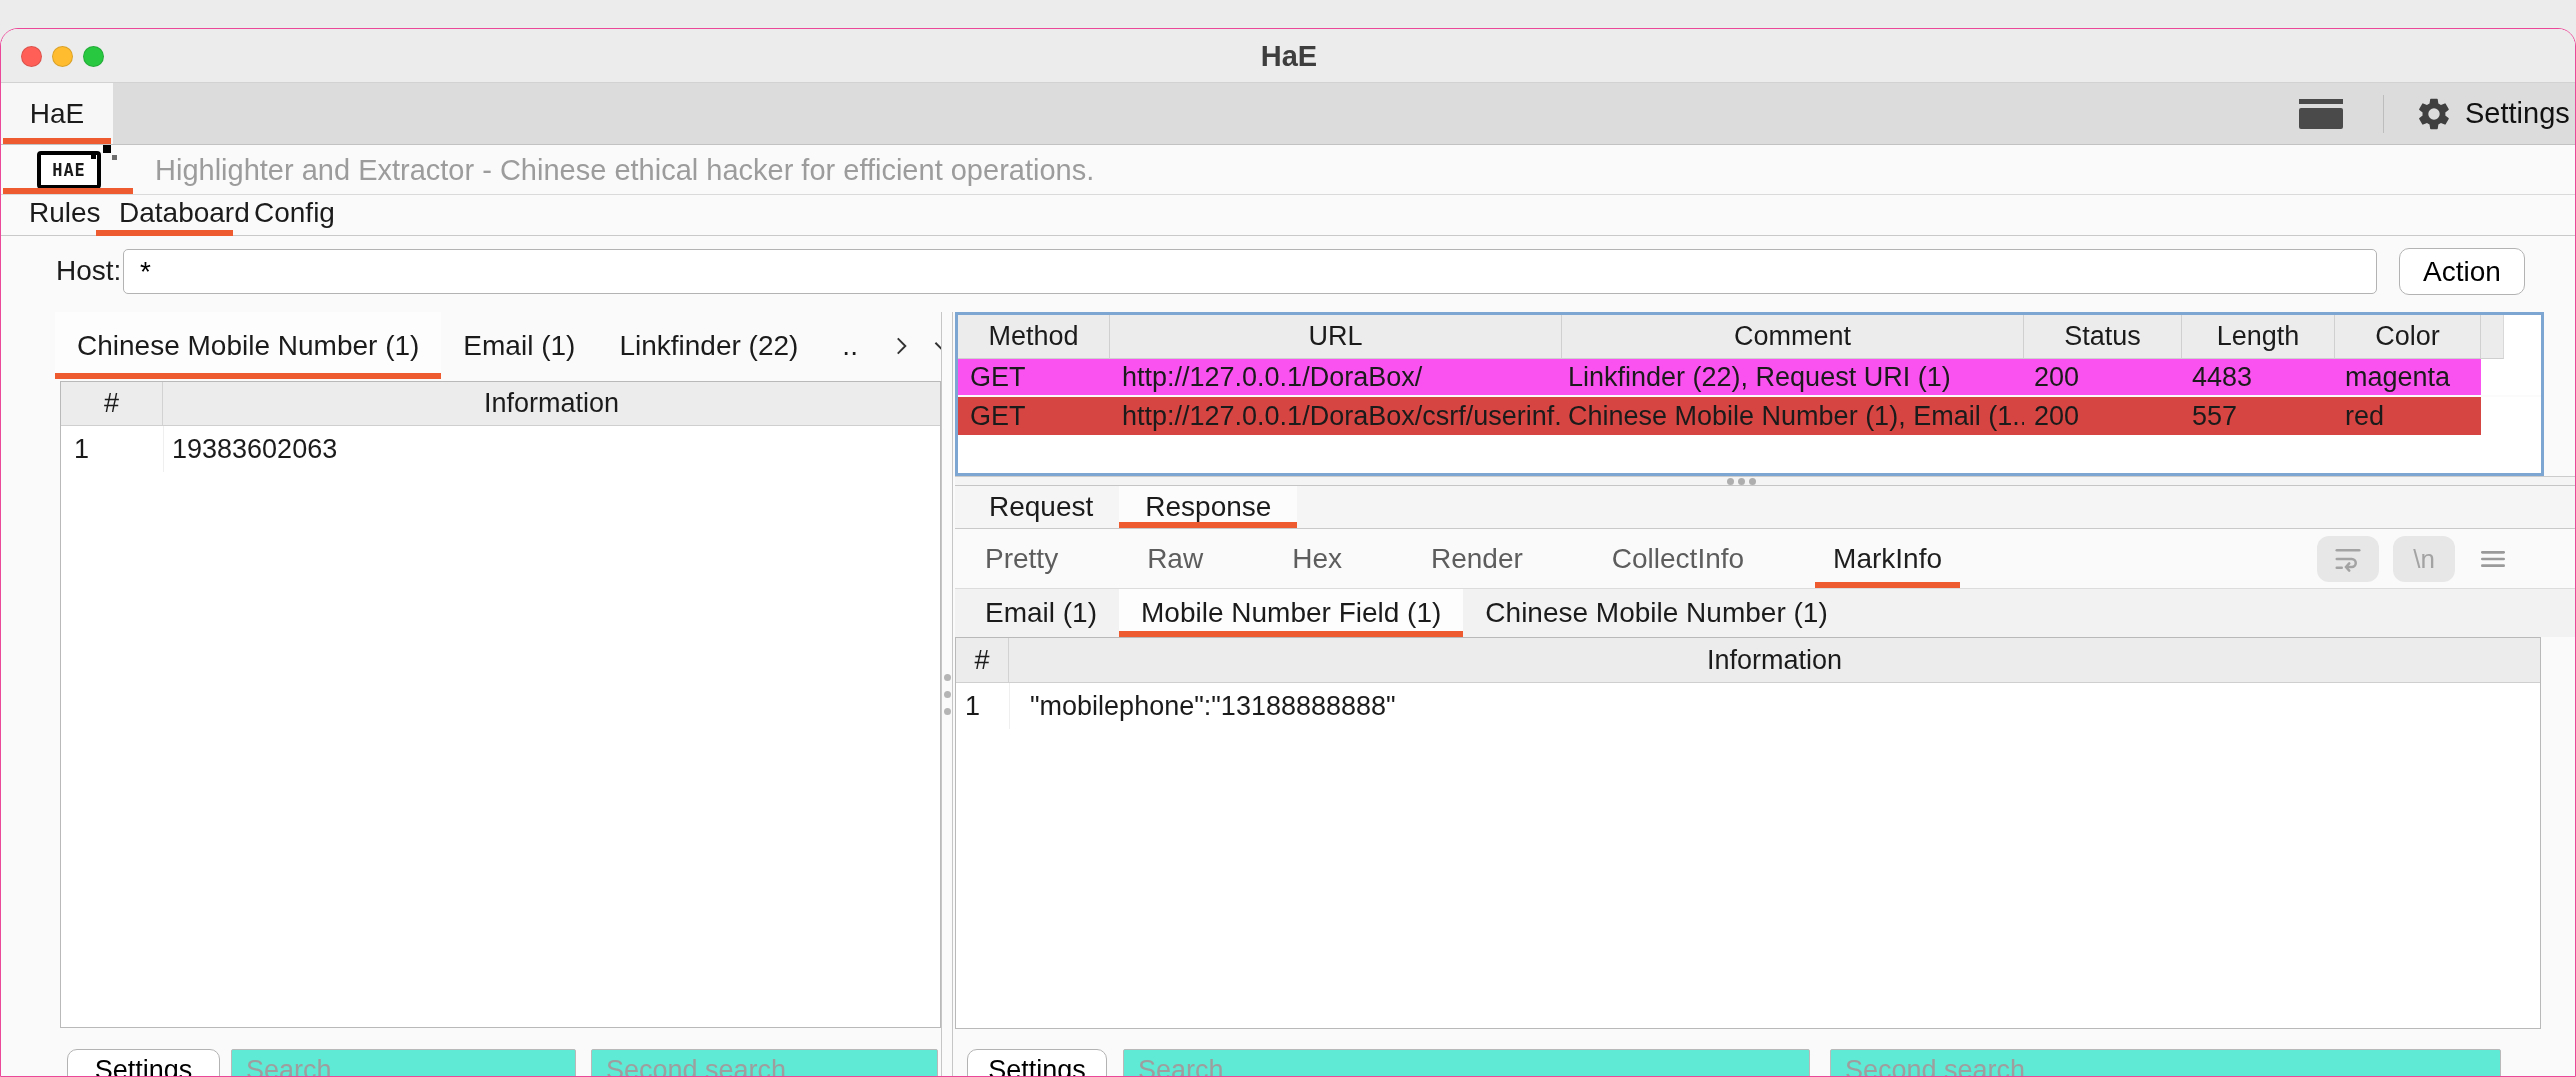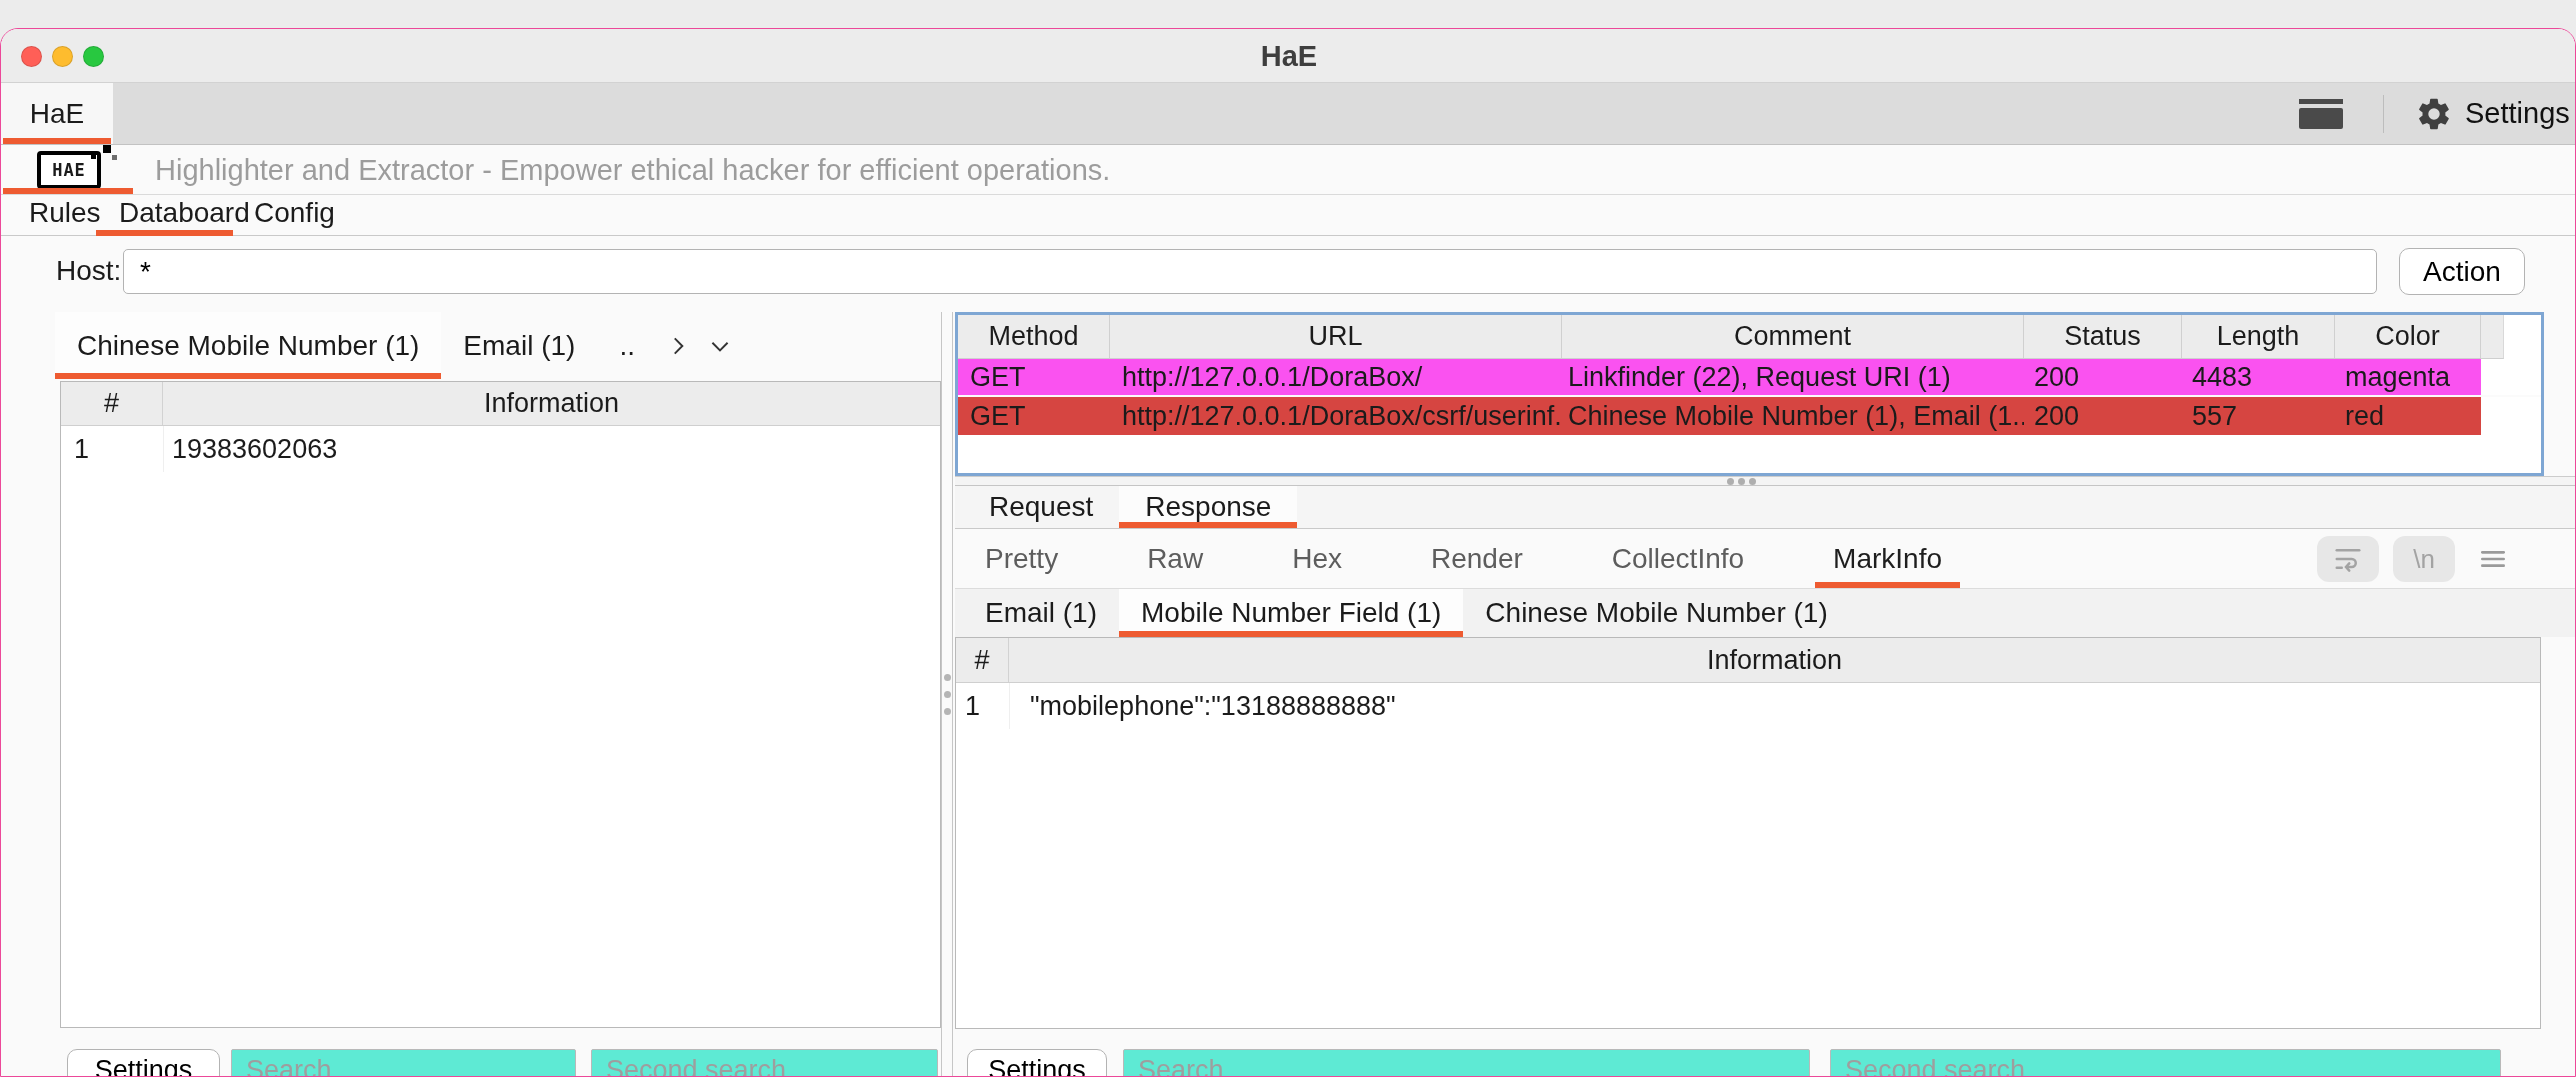--- a/index.html
+++ b/index.html
@@ -159,21 +159,21 @@
   </div>
 
   <div class="banner">
     <div class="logo-box">
       <span>HAE</span>
     </div>
     <span class="spark1"></span>
     <span class="spark2"></span>
     <span class="spark3"></span>
     <span class="underline" style="background-color: rgb(238, 91, 49);"></span>
-    <div class="tagline">Highlighter and Extractor - Empower ethical hacker for efficient operations.</div>
+    <div class="tagline">Highlighter and Extractor - Chinese ethical hacker for efficient operations.</div>
   </div>
 
   <div class="navtabs">
     <div class="navtab rules">Rules</div>
     <div class="navtab databoard">Databoard</div>
     <div class="navtab config">Config</div>
     <span class="nav-underline" style="background-color: rgb(238, 91, 49);"></span>
   </div>
 
   <div class="hostrow">
@@ -184,20 +184,23 @@
 
   <div class="content">
 
     <div class="ltabs">
       <div class="ltab active">
         <span>Chinese Mobile Number (1)</span>
         <span class="underline" style="background-color: rgb(238, 91, 49);"></span>
       </div>
       <div class="ltab">
           <span>Email (1)</span>
+        </div>
+      <div class="ltab">
+          <span>Linkfinder (22)</span>
         </div>
       <div class="ltab">
           <span>..</span>
         </div>
       <div class="lchev">
         <svg class="chev-svg" viewBox="0 0 24 24">
             <polyline points="9,5 16,12 9,19" fill="none" stroke="#333" stroke-width="1.8"></polyline>
           </svg>
       </div>
       <div class="lchev">

